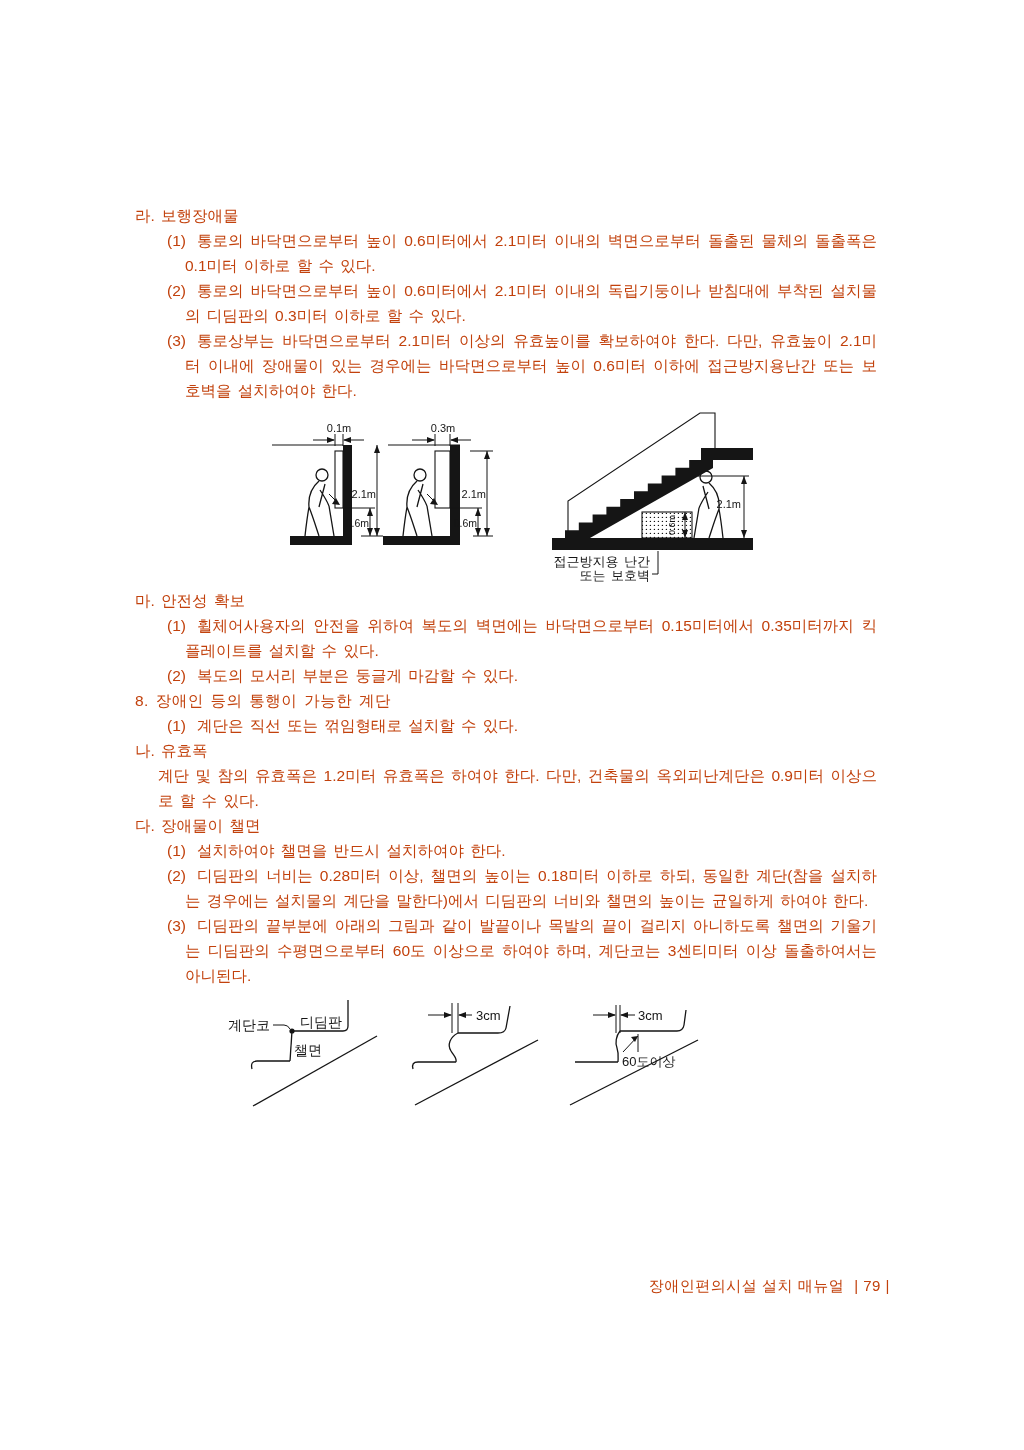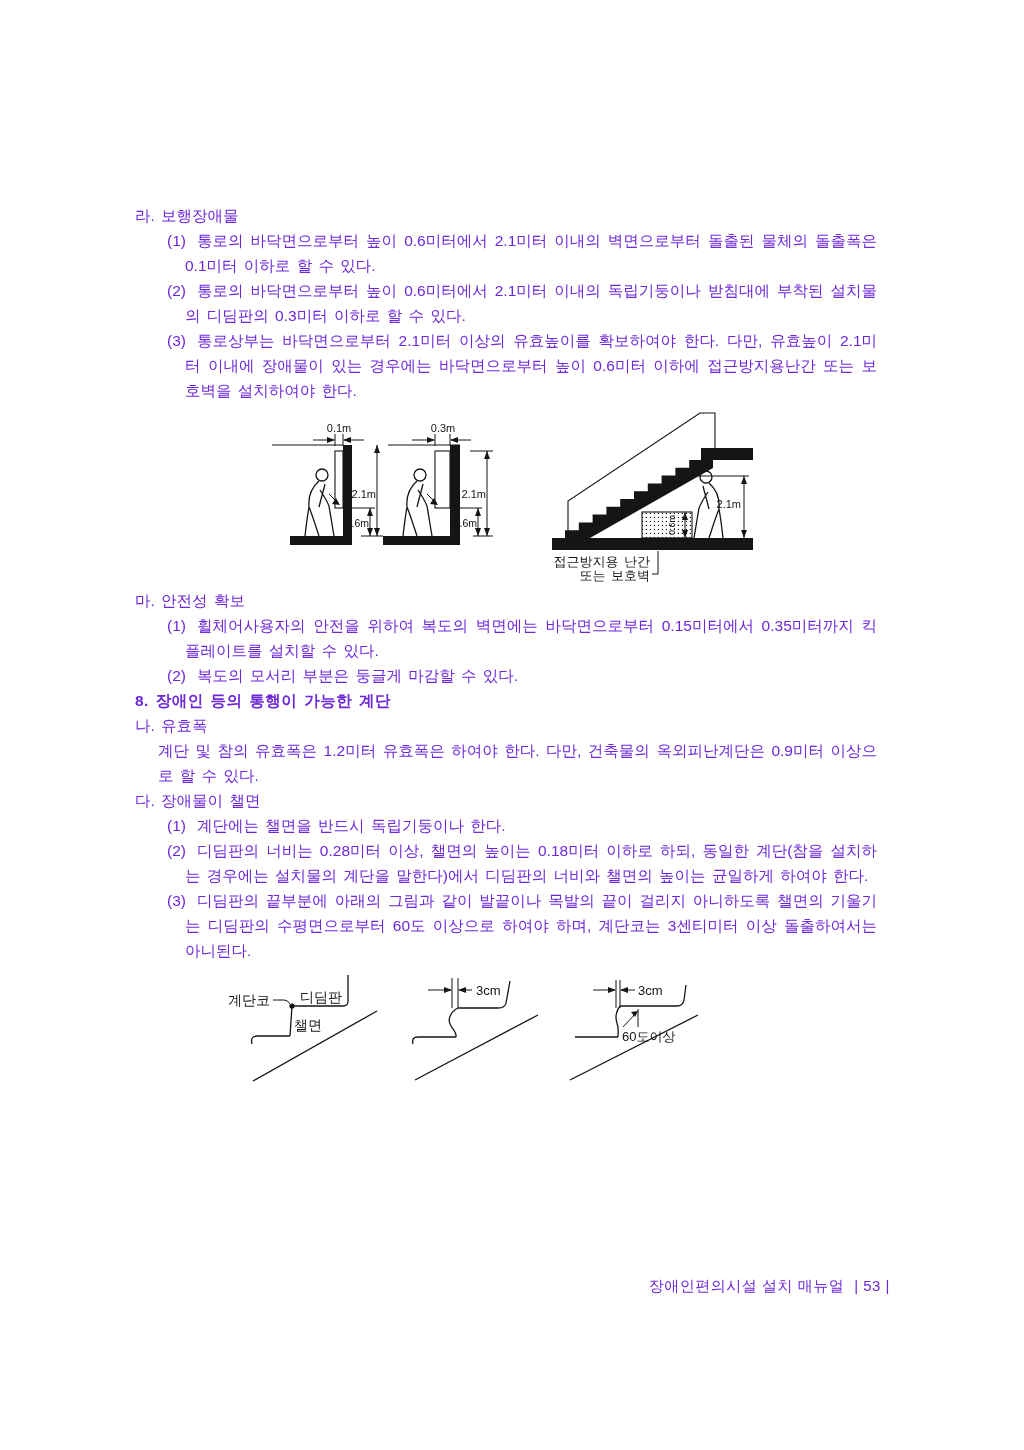--- a/index.html
+++ b/index.html
@@ -1,28 +1,28 @@
 <!DOCTYPE html>
 <html><head>
 <meta charset="utf-8">
 <style>
   html,body{margin:0;padding:0;background:#ffffff;}
   .page{
     position:relative;width:1024px;height:1450px;background:#ffffff;
-    font-family:"Liberation Sans","DejaVu Sans",sans-serif;color:#6d28d9;
+    font-family:"Liberation Sans","DejaVu Sans",sans-serif;color:#c2410c;
     overflow:hidden;
   }
   .content{
     position:absolute;left:0;top:0;width:1024px;box-sizing:border-box;
     padding:203px 147px 0 135px;
     font-size:15.5px;line-height:25px;word-spacing:2px;
   }
   .content p{margin:0;}
   .sub{margin-left:13px;}
-  .sec8{font-weight:bold;letter-spacing:0.5px;}
+  .sec8{font-weight:normal;letter-spacing:0.5px;}
   .item{padding-left:50px;text-indent:-18px;text-align:justify;}
   .item .num{display:inline-block;width:30px;text-indent:0;}
   .plain{padding-left:23px;text-align:justify;}
   .fig{position:relative;}
   .fig1{margin:5px 0 0 130px;width:560px;height:180px;text-align:center;}
   .fig2{margin:10px 0 0 65px;width:560px;height:140px;}
   svg{display:block;}
   svg text{font-family:"Liberation Sans","DejaVu Sans",sans-serif;fill:#151515;}
   .ln{fill:none;stroke:#151515;stroke-width:1.3;}
   .thin{fill:none;stroke:#151515;stroke-width:1.1;}
@@ -135,26 +135,27 @@
         </g>
       </svg>
     </div>
 
     <p class="sub">마. 안전성 확보</p>
     <p class="item"><span class="num">(1)</span><span>휠체어사용자의 안전을 위하여 복도의 벽면에는 바닥면으로부터 0.15미터에서 0.35미터까지 킥플레이트를 설치할 수 있다.</span></p>
     <p class="item"><span class="num">(2)</span><span>복도의 모서리 부분은 둥글게 마감할 수 있다.</span></p>
 
     <p class="sec8">8. 장애인 등의 통행이 가능한 계단</p>
 
+    <p class="item"><span class="num">(1)</span><span>계단은 직선 또는 꺾임형태로 설치할 수 있다.</span></p>
 
     <p class="sub">나. 유효폭</p>
     <p class="plain">계단 및 참의 유효폭은 1.2미터 유효폭은 하여야 한다. 다만, 건축물의 옥외피난계단은 0.9미터 이상으로 할 수 있다.</p>
 
     <p class="sub">다. 장애물이 챌면</p>
-    <p class="item"><span class="num">(1)</span><span>계단에는 챌면을 반드시 독립기둥이나 한다.</span></p>
+    <p class="item"><span class="num">(1)</span><span>설치하여야 챌면을 반드시 설치하여야 한다.</span></p>
     <p class="item"><span class="num">(2)</span><span>디딤판의 너비는 0.28미터 이상, 챌면의 높이는 0.18미터 이하로 하되, 동일한 계단(참을 설치하는 경우에는 설치물의 계단을 말한다)에서 디딤판의 너비와 챌면의 높이는 균일하게 하여야 한다.</span></p>
     <p class="item"><span class="num">(3)</span><span>디딤판의 끝부분에 아래의 그림과 같이 발끝이나 목발의 끝이 걸리지 아니하도록 챌면의 기울기는 디딤판의 수평면으로부터 60도 이상으로 하여야 하며, 계단코는 3센티미터 이상 돌출하여서는 아니된다.</span></p>
 
     <div class="fig fig2">
       <svg width="560" height="140" viewBox="0 0 560 140">
 
         <g>
           <text x="28" y="32" font-size="14">계단코</text>
           <path class="dim" d="M73,27 L84,27 Q88,27 90,31" fill="none"></path>
           <circle cx="92" cy="33" r="2.6" fill="#151515"></circle>
@@ -196,15 +197,15 @@
           <path class="ah" d="M438,38 l-7,1 l4,5 z"></path>
           <text x="422" y="68" font-size="13">60도이상</text>
           <line class="ln" x1="370" y1="107" x2="498" y2="42"></line>
         </g>
       </svg>
     </div>
 
   </div>
 
   <div class="footer">
-    <span>장애인편의시설 설치 매뉴얼</span><span class="pg">| 53 |</span>
+    <span>장애인편의시설 설치 매뉴얼</span><span class="pg">| 79 |</span>
   </div>
 </div>
 
 </body></html>

